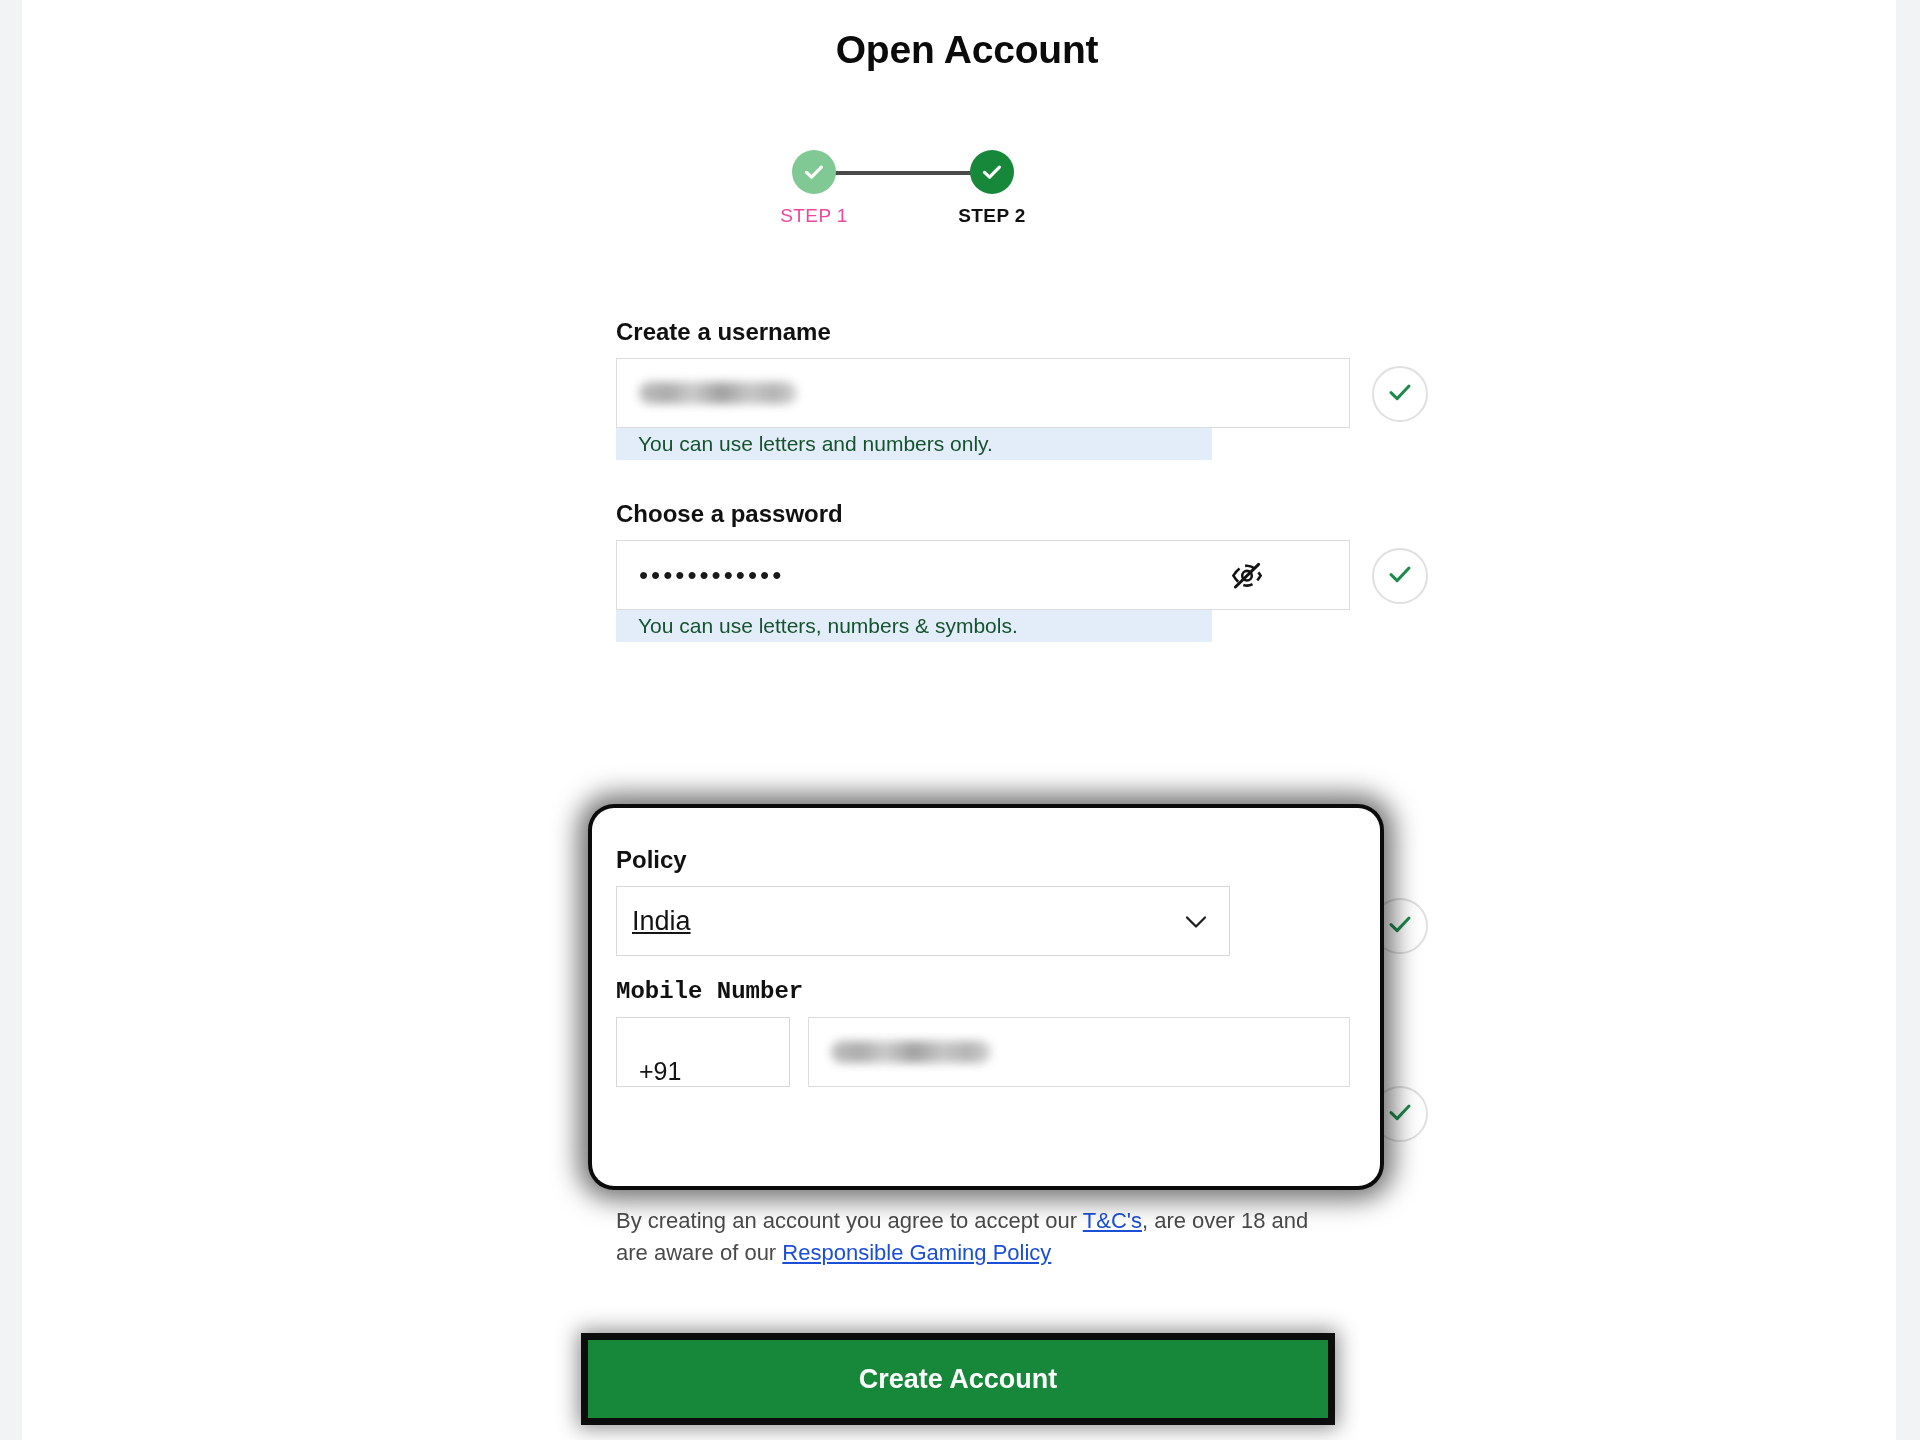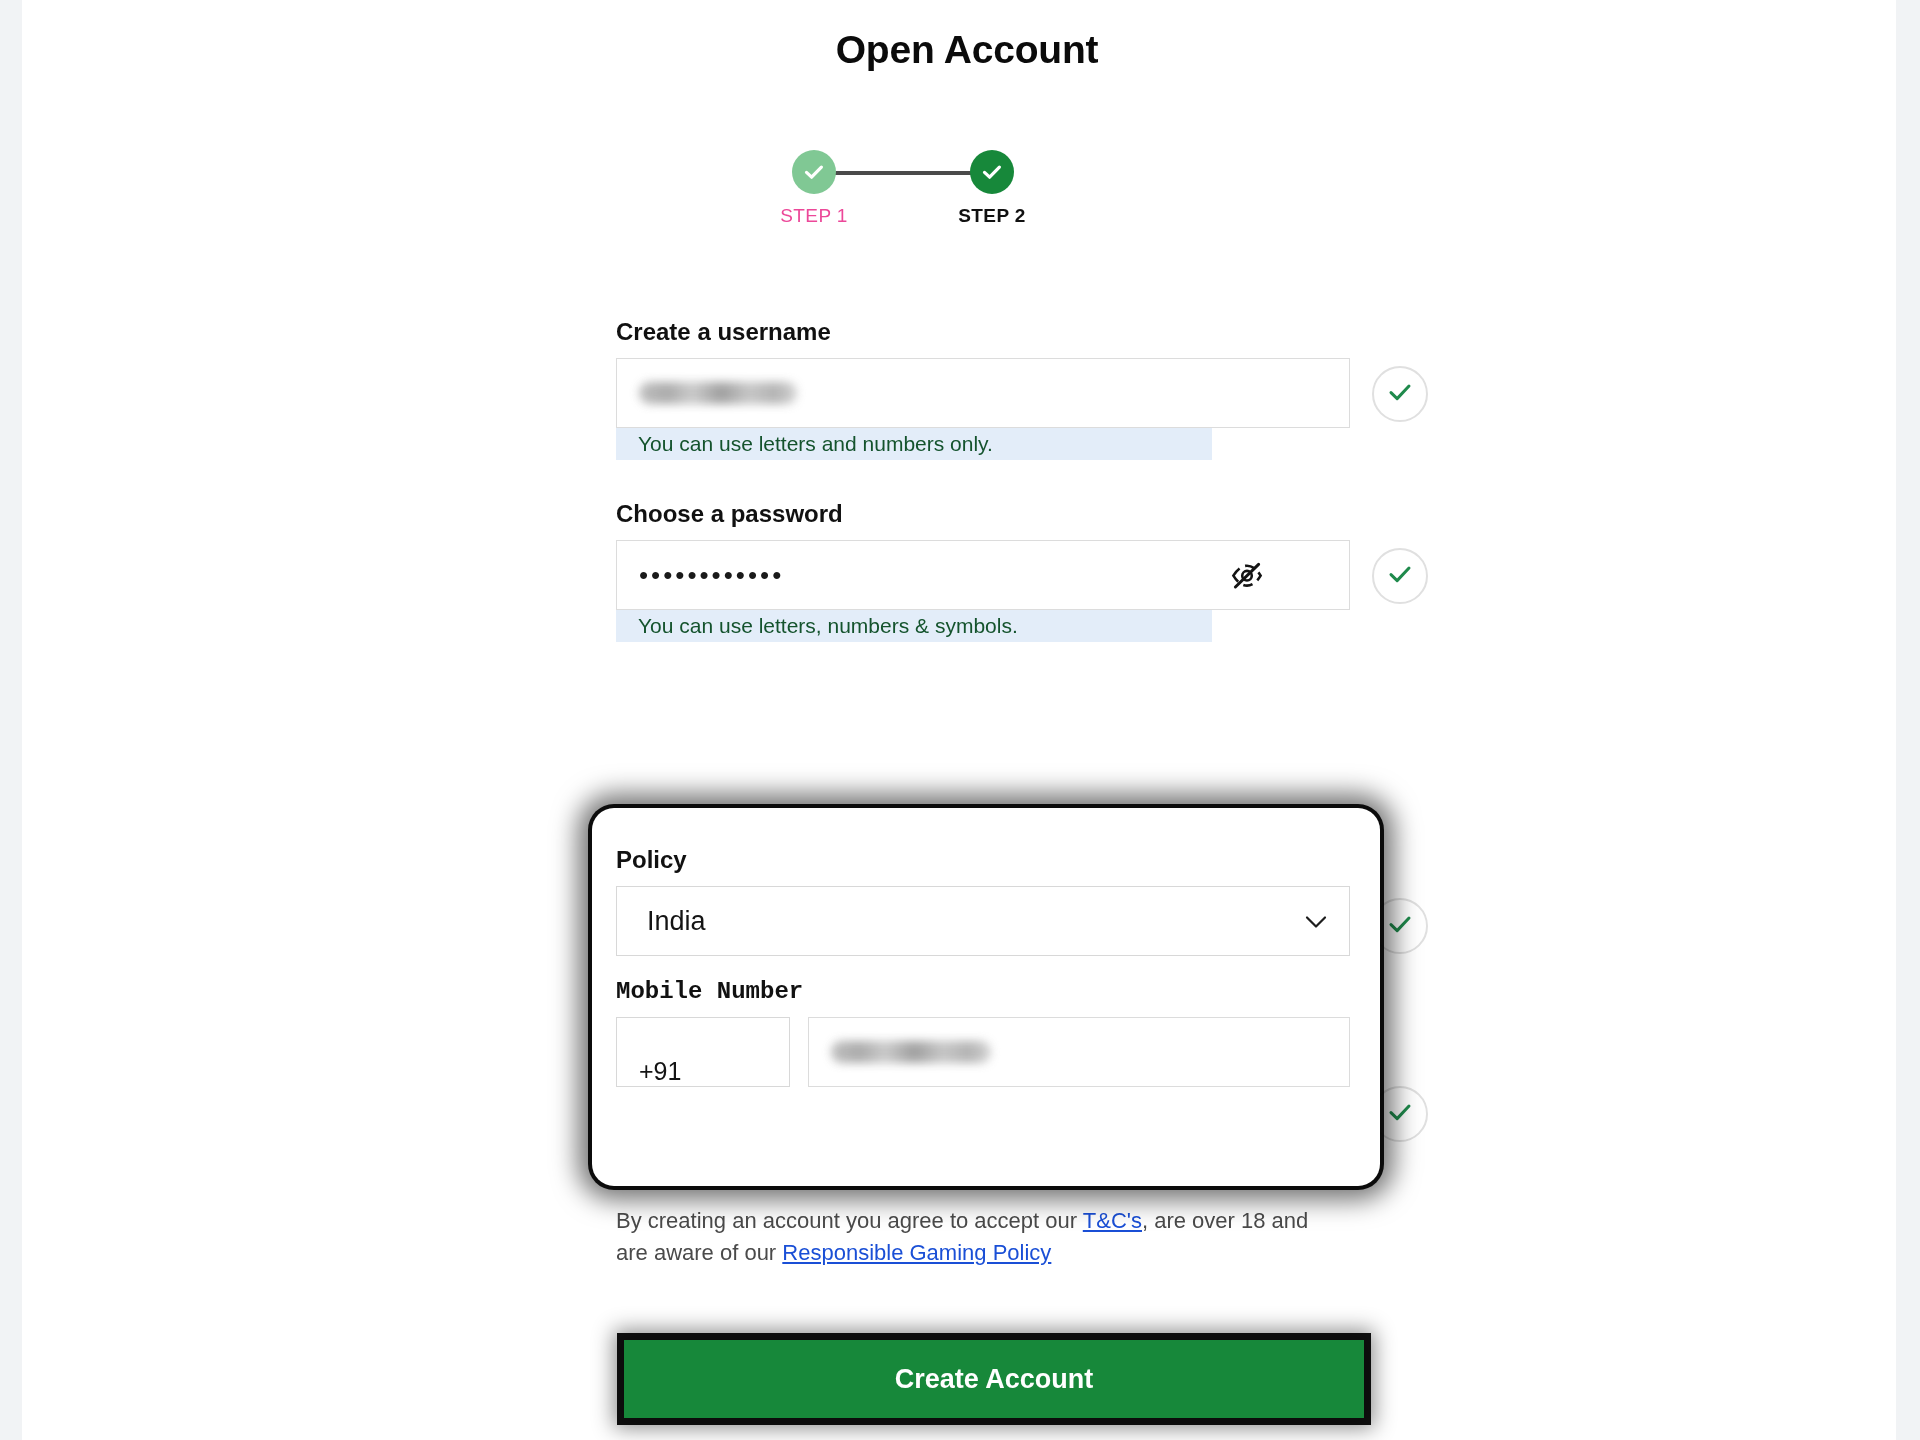--- a/index.html
+++ b/index.html
@@ -178,29 +178,30 @@
     background: #ffffff;
     border-radius: 22px;
     box-shadow: 0 0 0 4px rgba(0,0,0,.92),
                 0 0 26px 14px rgba(0,0,0,.55);
     padding: 38px 24px 0 24px;
     z-index: 5;
   }
 
   .select-box {
     position: relative;
-    width: 734px;
+    width: 614px;
     height: 70px;
     border: 1px solid #d8d8d8;
     background: #ffffff;
     display: flex;
     align-items: center;
-    padding: 0 30px;
+    padding: 0 15px;
     font-size: 27px;
     color: #141414;
+    text-decoration: underline;
   }
   .chevron {
     position: absolute;
     right: 22px;
     top: 50%;
     transform: translateY(-50%);
   }
 
   .phone-row { display: flex; gap: 18px; }
   .cc-box {
@@ -235,21 +236,21 @@
     color: #4a4a4a;
   }
   #terms a {
     color: #1a4fd6;
     text-decoration: underline;
   }
 
   
   #submit-wrap {
     position: absolute;
-    left: 602px;
+    left: 566px;
     top: 1340px;
     width: 628px;
     height: 78px;
   }
   #create-account-button {
     width: 740px;
     height: 78px;
     background: #17883a;
     color: #ffffff;
     border: 0;

